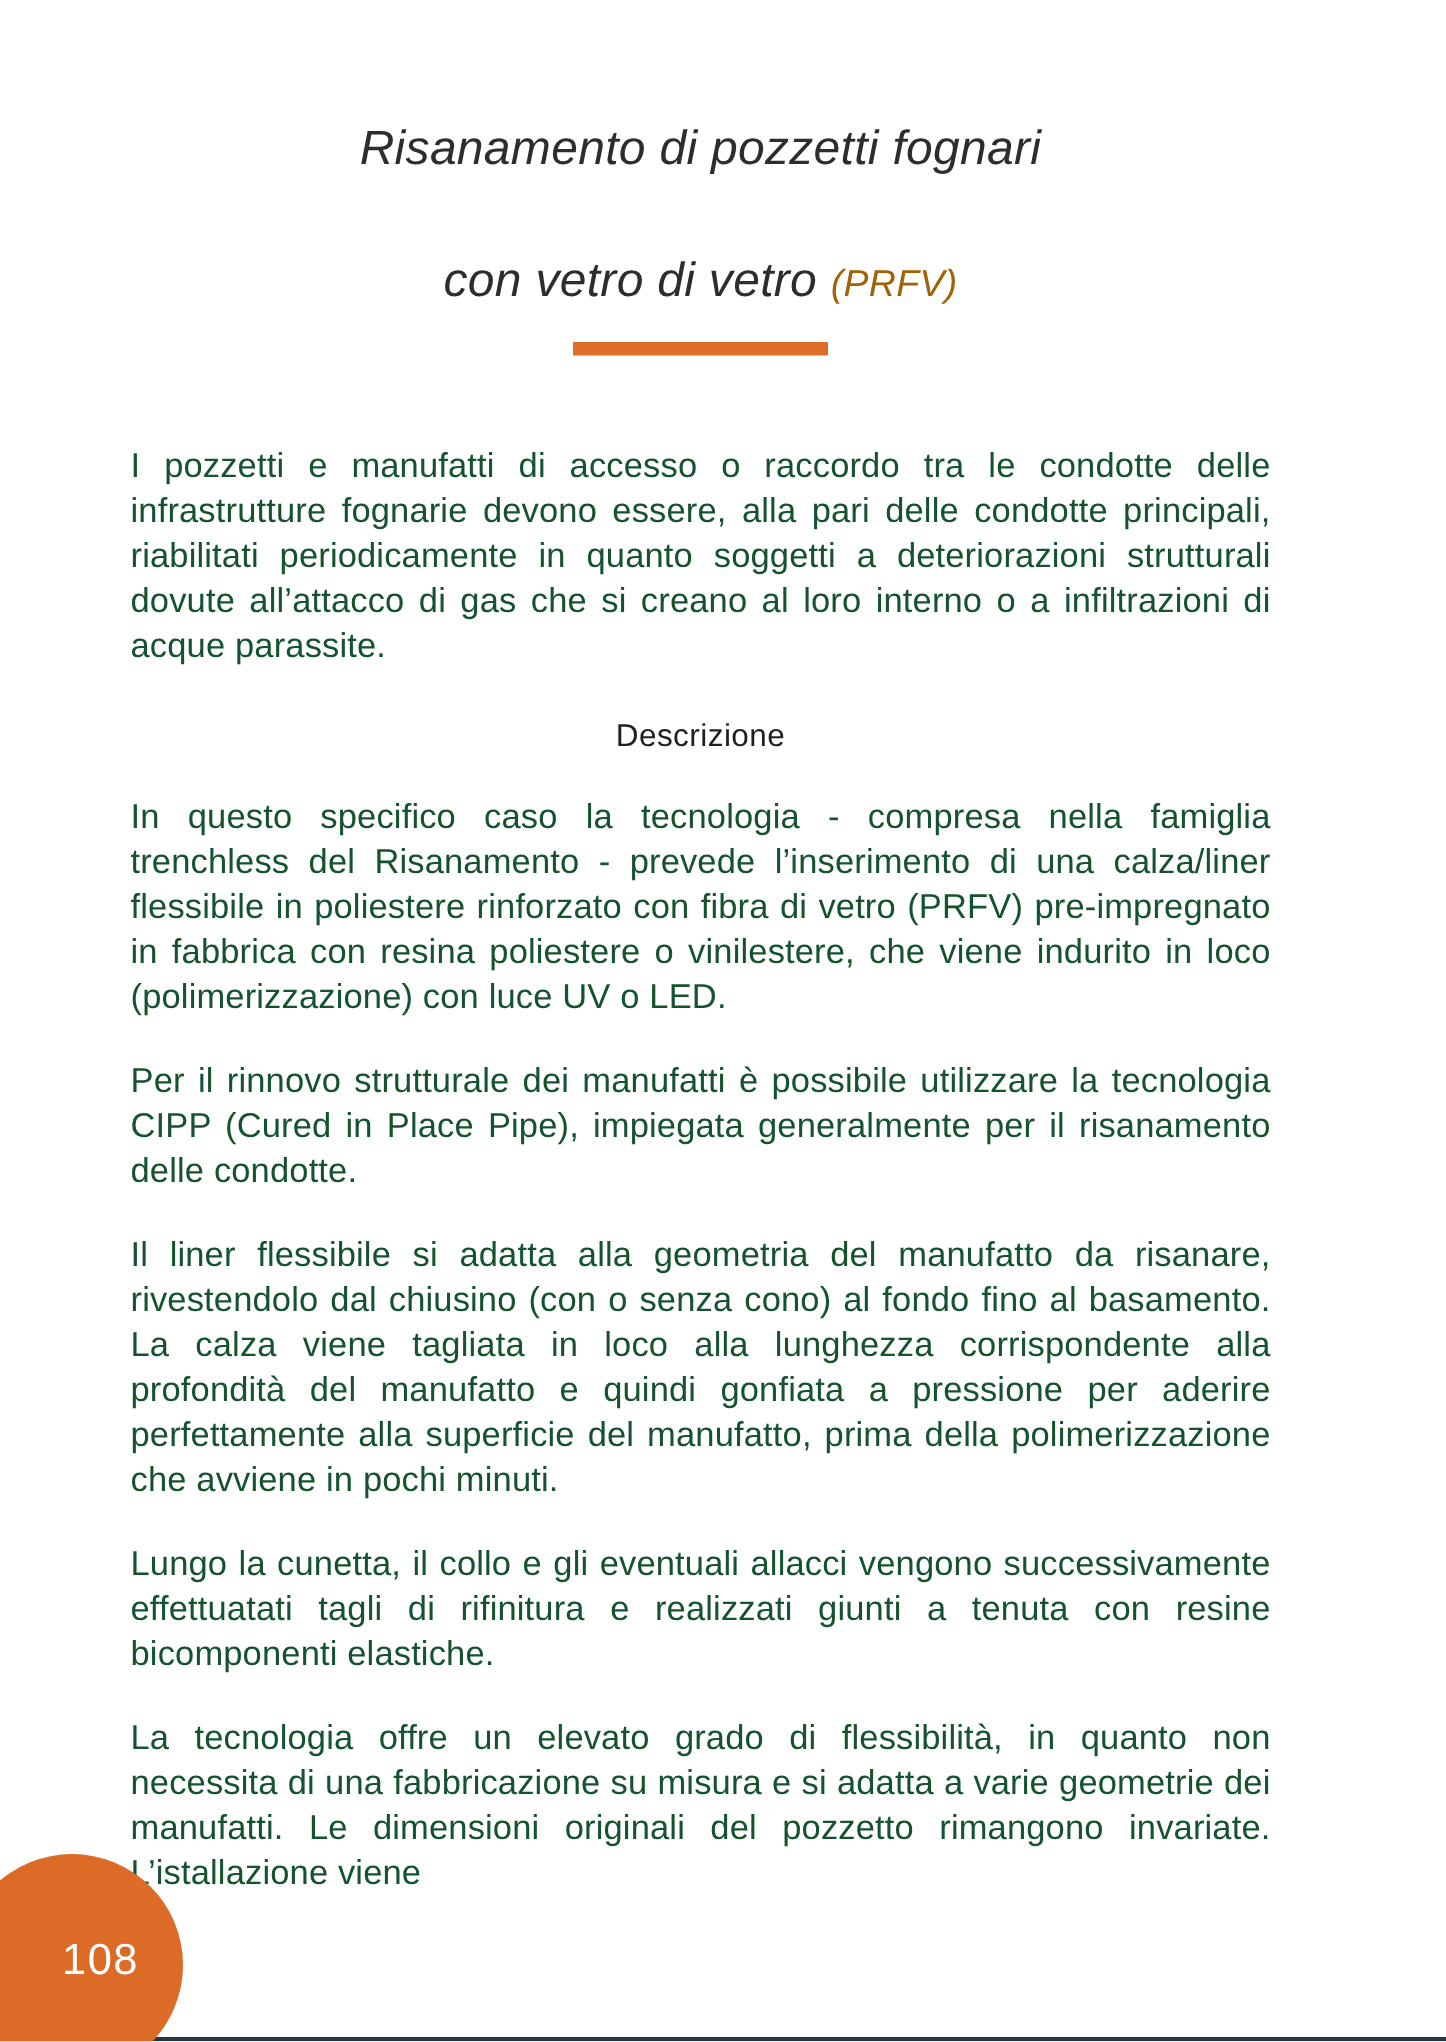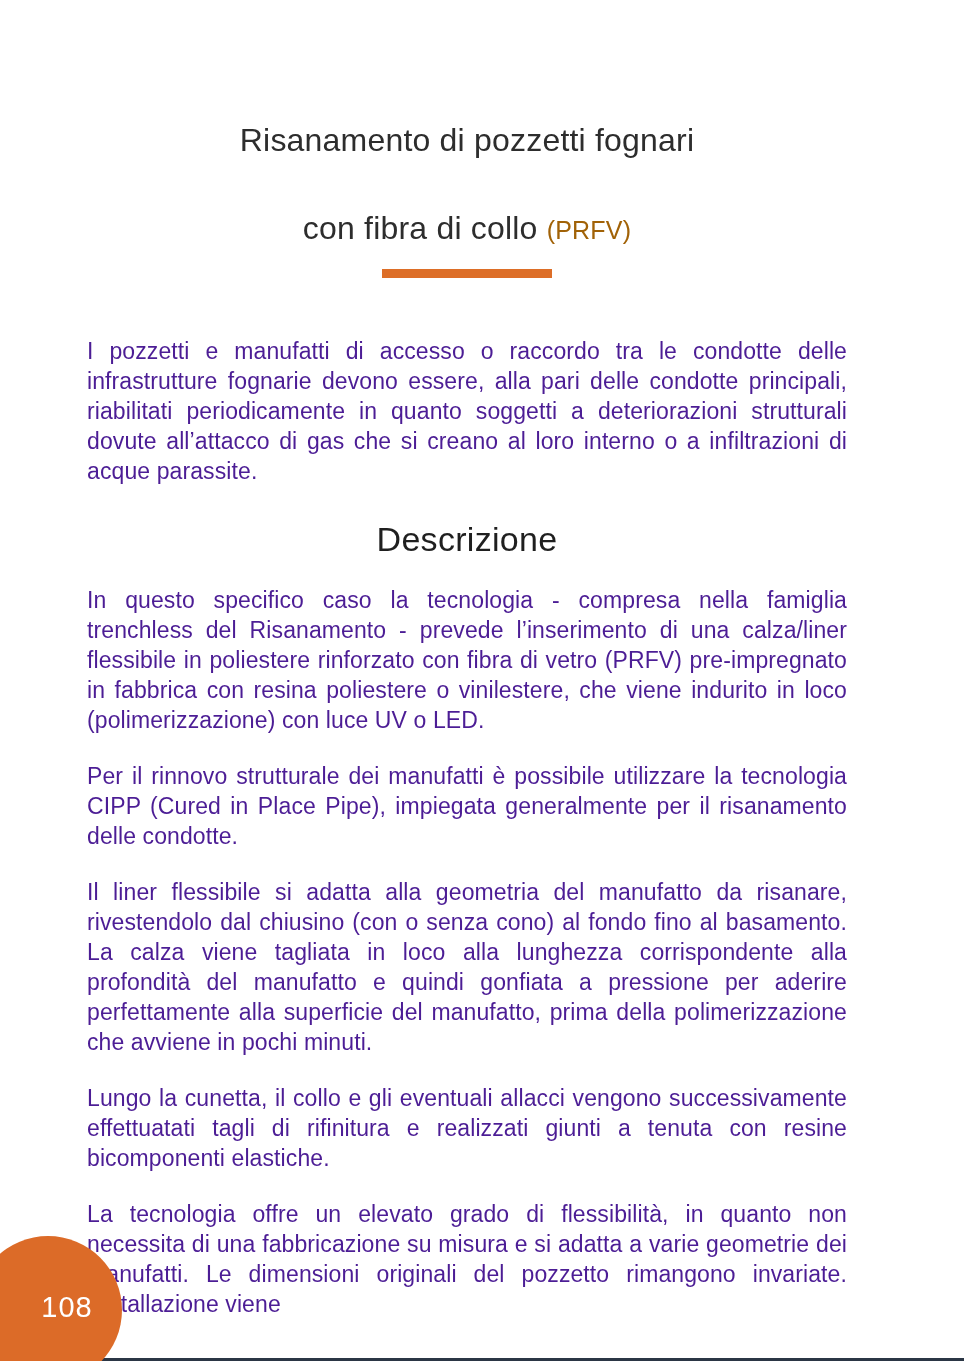--- a/index.html
+++ b/index.html
@@ -15,22 +15,23 @@
     background: #ffffff;
     overflow: hidden;
   }
   .content {
     position: absolute;
     left: 87px;
     top: 0;
     width: 760px;
   }
   .title-block {
-    margin-top: 118px;
+    margin-top: 76px;
     text-align: center;
+    font-style: italic;
   }
   h1.doc-title {
     margin: 0;
     font-size: 32px;
     line-height: 44px;
     font-weight: 400;
     color: #2d2d2d;
     letter-spacing: 0.2px;
   }
   h1.doc-title .t-line { white-space: nowrap; }
@@ -42,29 +43,29 @@
   .divider {
     width: 170px;
     height: 9px;
     margin: 17px auto 0 auto;
     background: #dd6e27;
   }
   p.body-par {
     margin: 26px 0 0 0;
     font-size: 23px;
     line-height: 30px;
-    color: #4c1d95;
+    color: #14532d;
     text-align: justify;
     letter-spacing: 0.1px;
   }
   p.body-par.intro { margin-top: 58px; }
   h2.section-heading {
     margin: 34px 0 0 0;
     text-align: center;
-    font-size: 34px;
+    font-size: 21px;
     font-weight: 500;
     color: #1f1f1f;
     letter-spacing: 0.3px;
   }
   .footer-bar {
     position: absolute;
     left: 0;
     right: 0;
     bottom: 0;
     height: 3px;
@@ -98,21 +99,21 @@
 <body>
 
 <div class="page">
 
   <div class="content">
 
     <header class="title-block">
       <h1 class="doc-title">
         <span class="t-line">Risanamento di pozzetti fognari</span><br>
         <br>
-        <span class="t-line"><span>con fibra di collo</span> <span class="t-suffix">(PRFV)</span></span>
+        <span class="t-line"><span>con vetro di vetro</span> <span class="t-suffix">(PRFV)</span></span>
       </h1>
       <div class="divider"></div>
     </header>
 
     <p class="body-par intro">I pozzetti e manufatti di accesso o raccordo tra le condotte delle infrastrutture fognarie devono essere, alla pari delle condotte principali, riabilitati periodicamente in quanto soggetti a deteriorazioni strutturali dovute all’attacco di gas che si creano al loro interno o a infiltrazioni di acque parassite.</p>
 
     <h2 class="section-heading">Descrizione</h2>
 
     <p class="body-par">In questo specifico caso la tecnologia - compresa nella famiglia trenchless del Risanamento - prevede l’inserimento di una calza/liner flessibile in poliestere rinforzato con fibra di vetro (PRFV) pre-impregnato in fabbrica con resina poliestere o vinilestere, che viene indurito in loco (polimerizzazione) con luce UV o LED.</p>
     <p class="body-par">Per il rinnovo strutturale dei manufatti è possibile utilizzare la tecnologia CIPP (Cured in Place Pipe), impiegata generalmente per il risanamento delle condotte.</p>

